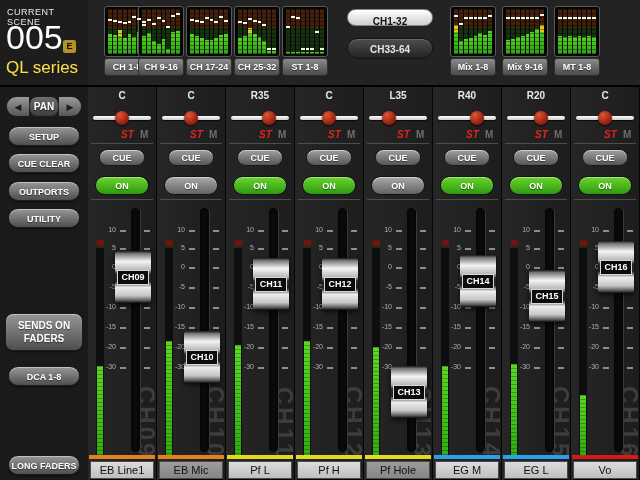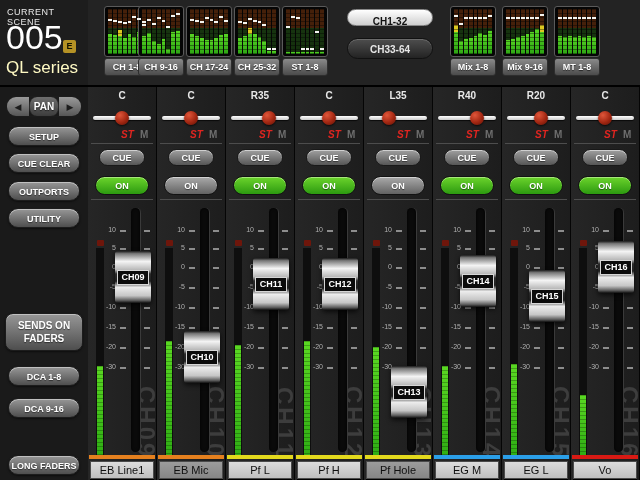--- a/index.html
+++ b/index.html
@@ -5,21 +5,21 @@
   html,body{margin:0;padding:0;background:#000;}
   body{width:640px;height:480px;position:relative;overflow:hidden;
        font-family:"Liberation Sans",sans-serif;-webkit-font-smoothing:antialiased;}
   
   #header{position:absolute;left:0;top:0;width:640px;height:85px;background:#232323;border-bottom:2px solid #000;}
   #scene{position:absolute;left:0;top:0;width:88px;height:85px;background:#1d1d1d;}
   #scene .cs-label{position:absolute;left:7px;top:7px;font-size:9px;color:#e8e8e8;letter-spacing:.5px;}
   #scene .num{position:absolute;left:6px;top:18px;font-size:34px;color:#fff;font-weight:normal;}
   #scene .ebadge{position:absolute;left:63px;top:40px;width:13px;height:13px;background:#b59225;color:#141400;
                  font-size:9px;font-weight:bold;text-align:center;line-height:13px;border-radius:2px;}
-  #scene .series{position:absolute;left:6px;top:58px;font-size:17px;color:#fef9c3;}
+  #scene .series{position:absolute;left:6px;top:58px;font-size:17px;color:#fde047;}
   .mblock{position:absolute;top:6px;width:46px;}
   .mpanel{height:51px;background:#050505;border:1px solid #5a5a5a;border-radius:3px;
           display:flex;gap:1px;align-items:stretch;padding:2px 3px;box-sizing:border-box;}
   .mbar{flex:1;position:relative;
         background:linear-gradient(180deg,#45200a 0%,#45200a 42%,#173410 42%,#14300c 100%);}
   .mbar::after{content:'';position:absolute;inset:0;
         background:repeating-linear-gradient(180deg,rgba(0,0,0,.38) 0 1px,transparent 1px 4px);}
   .mfill{position:absolute;bottom:0;left:0;right:0;background:linear-gradient(180deg,#57d623,#2da414);}
   .mfill.yt::before{content:'';position:absolute;top:-1px;left:0;right:0;height:26%;background:#dcc821;}
   .mpeak{position:absolute;left:0;right:0;height:2px;background:#f4f4f0;z-index:2;}
@@ -419,21 +419,20 @@
     <div class="panarrow">
         <span>▶</span>
       </div>
   </div>
   <div class="sbtn" style="top:39px">SETUP</div>
   <div class="sbtn" style="top:66px">CUE CLEAR</div>
   <div class="sbtn" style="top:94px">OUTPORTS</div>
   <div class="sbtn" style="top:121px">UTILITY</div>
   <div class="sbtn" id="sends" style="top:226px">SENDS ON FADERS</div>
   <div class="sbtn" style="top:279px">DCA 1-8</div>
-  <div class="sbtn" style="top:311px">DCA 9-16</div>
   <div class="sbtn" style="top:368px">LONG FADERS</div>
 </div>
 
 <div id="strips">
   <div class="strip">
     <div class="pan-label">C</div>
     <div class="pan-slider">
       <div class="pan-track"></div>
       <div class="pan-knob" style="left: 50%;"></div>
     </div>

